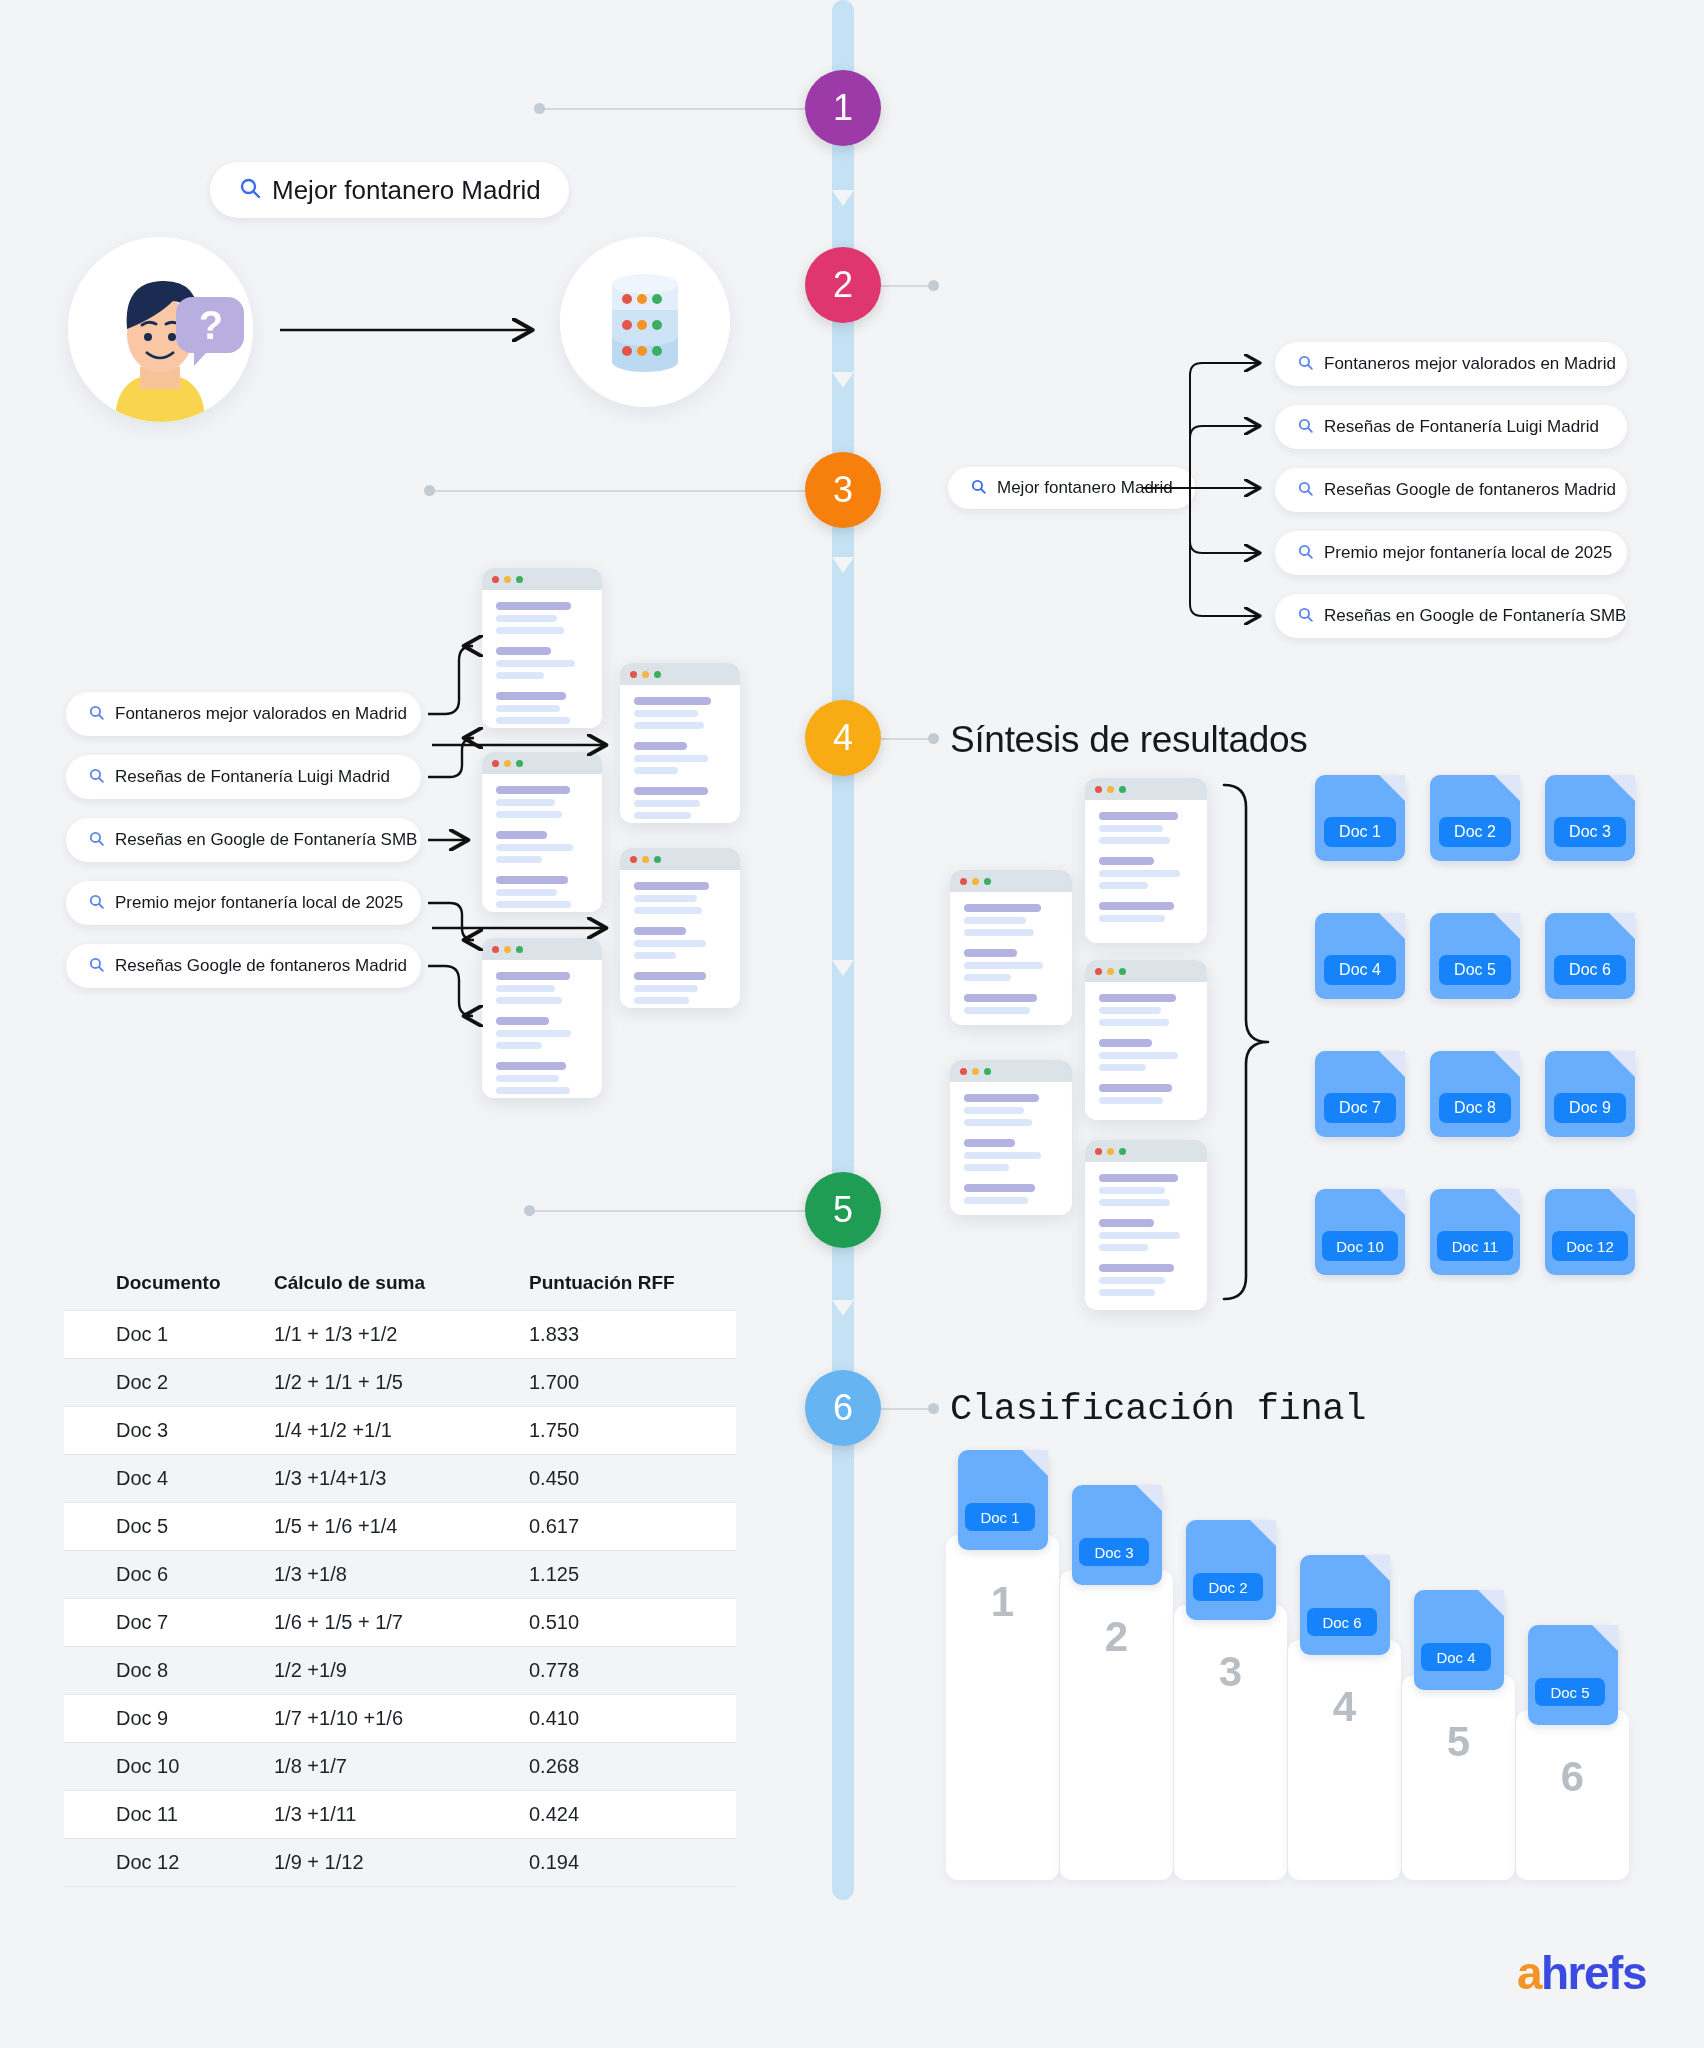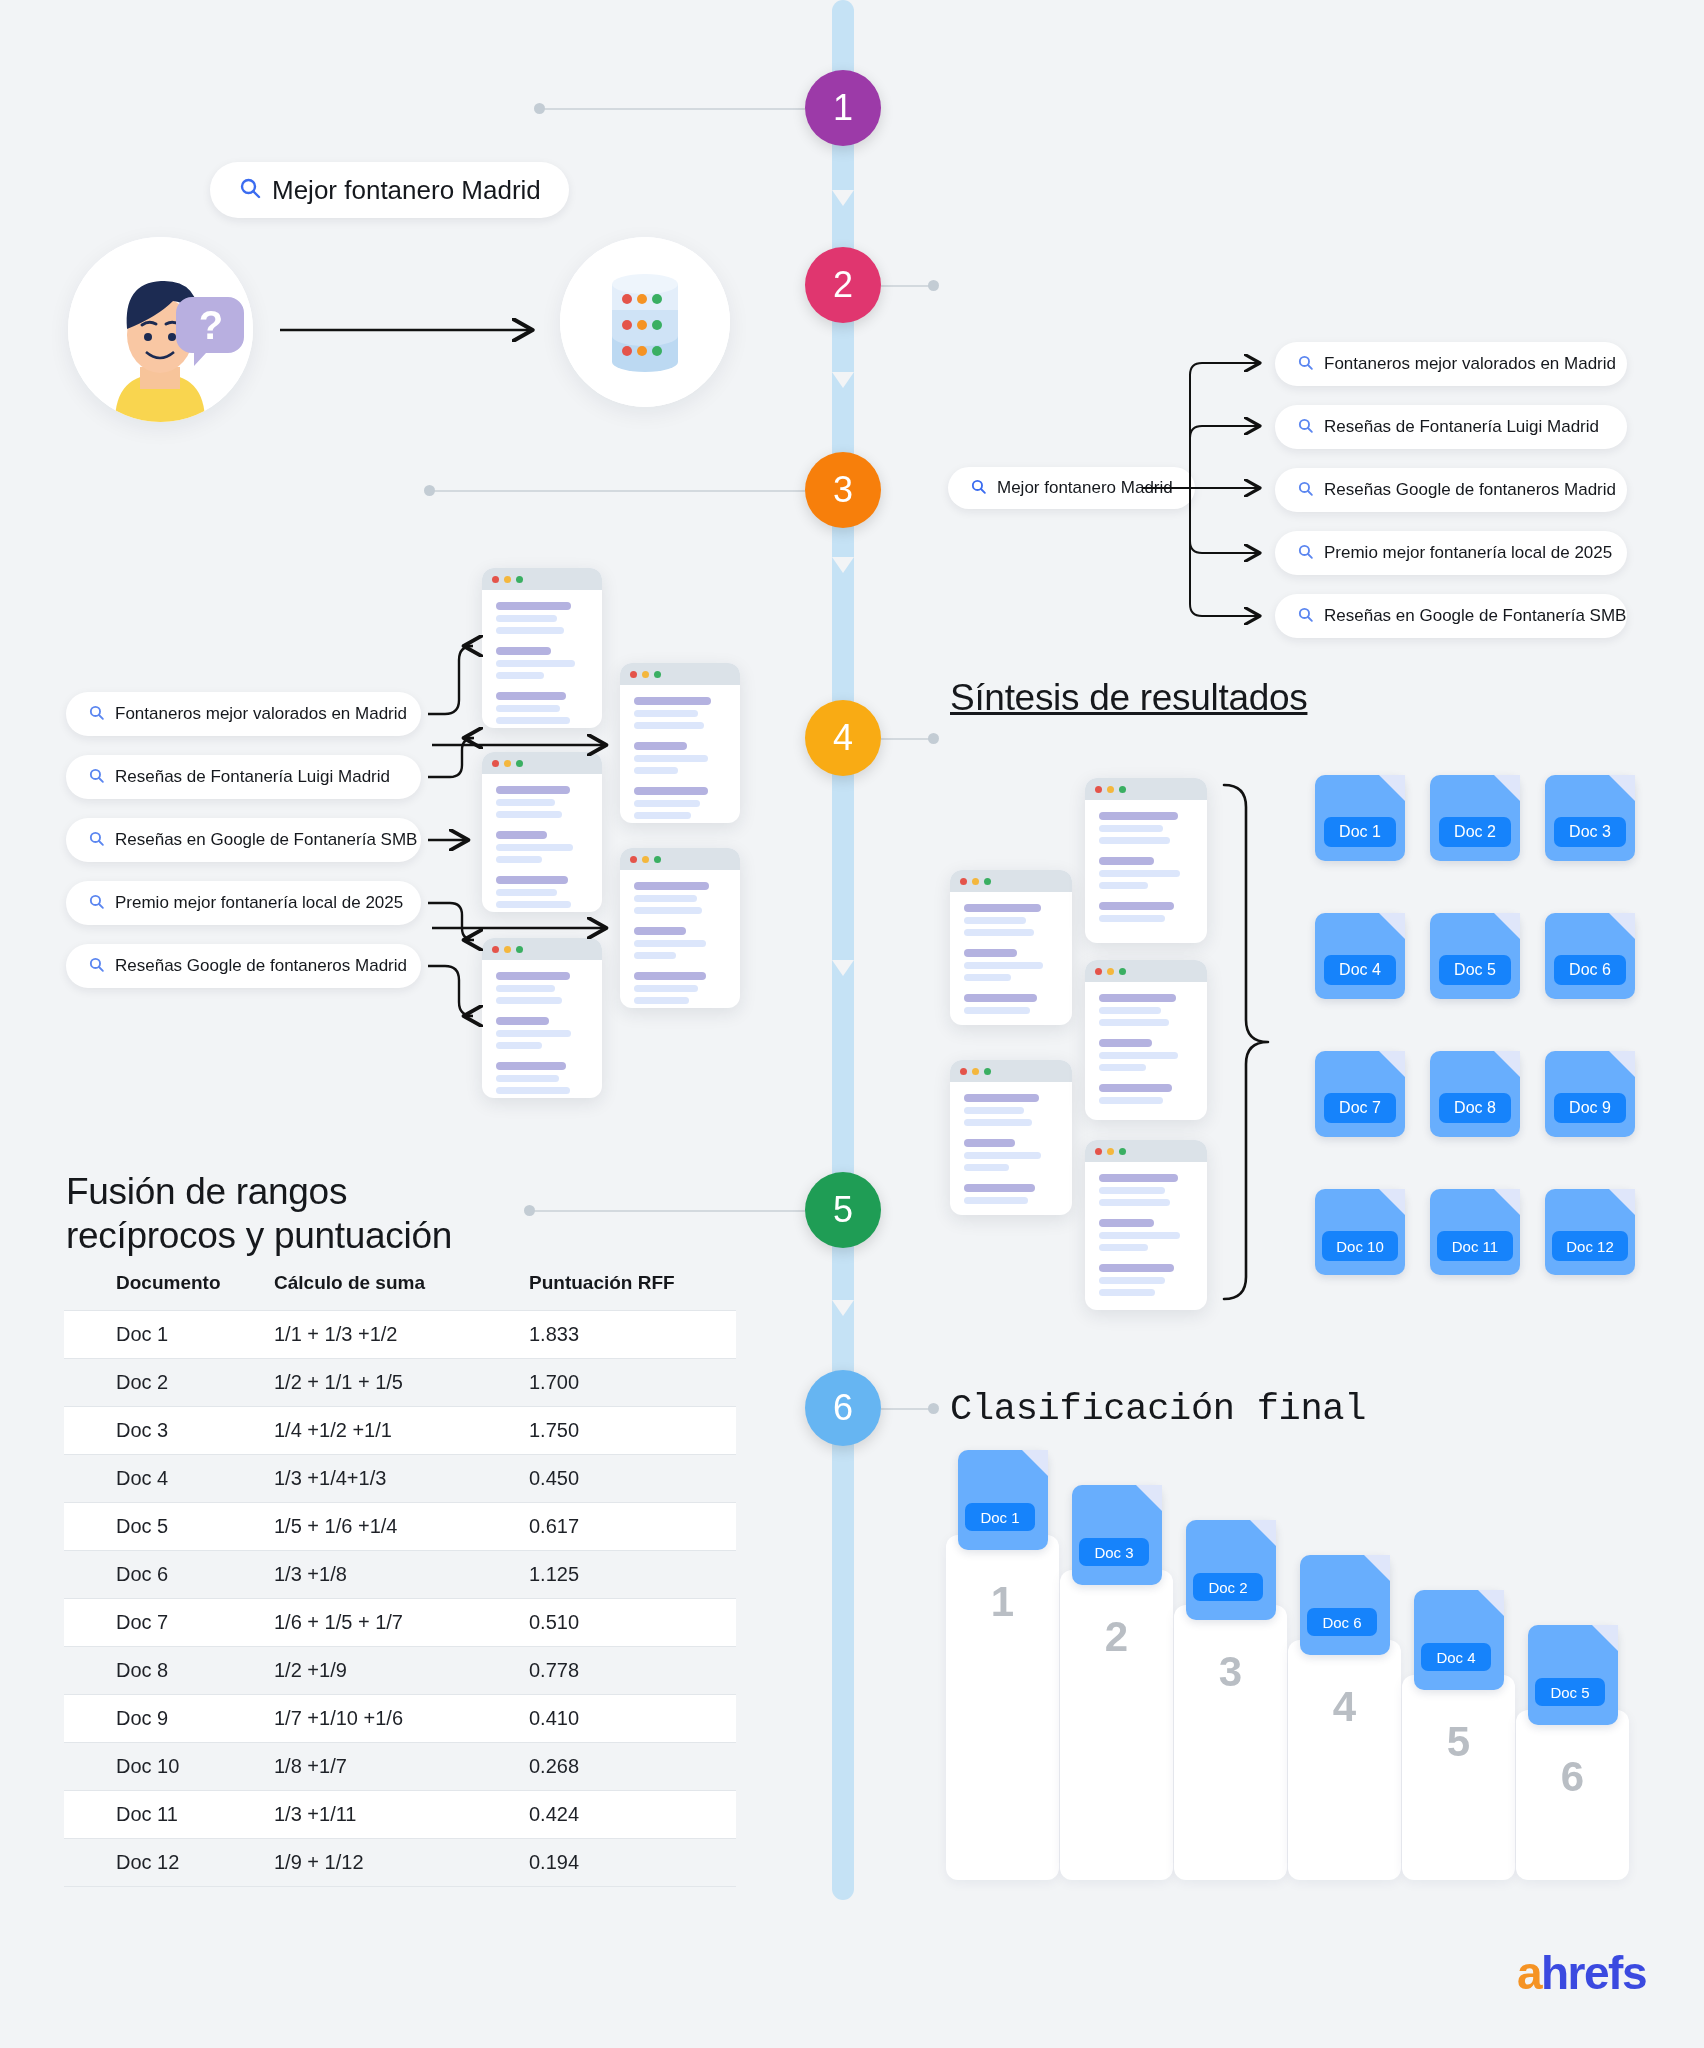--- a/index.html
+++ b/index.html
@@ -435,21 +435,21 @@
           <div class="ln" style="width:60%"></div>
         </div>
     </div>
   </div>
 
   <div class="step-circle" style="left:805px; top:700px; background:#f9ab14">
     <span>4</span>
   </div>
   <div class="connector" style="left:881px; top:738px; width:52px;"></div>
   <div class="connector-dot" style="left:928px; top:733px;"></div>
-  <div class="heading" style="left:950px; top:676px;text-decoration:underline;">Síntesis de resultados</div>
+  <div class="heading" style="left:950px; top:718px;">Síntesis de resultados</div>
 
   <div class="browser" style="left:950px; top:870px; width:122px; height:155px;">
     <div class="bar">
         <i style="background:#e4544a"></i>
         <i style="background:#f4b73d"></i>
         <i style="background:#3aaf62"></i>
       </div>
     <div class="body">
       <div class="blk">
           <div class="ln head" style="width:82%"></div>
@@ -611,22 +611,20 @@
   <div class="doc" style="left:1545px; top:1189px; width:90px; height:86px;">
     <span class="fold" style="border-width:0 26px 26px 0;"></span>
     <span class="tag" style="left:7px; top:42px; width:76px; height:30px; font-size:15px;">Doc 12</span>
   </div>
 
   <div class="step-circle" style="left:805px; top:1172px; background:#1f9d55">
     <span>5</span>
   </div>
   <div class="connector" style="left:530px; top:1210px; width:275px;"></div>
   <div class="connector-dot" style="left:524px; top:1205px;"></div>
-  <div class="heading" style="left:66px; top:1170px;">Fusión de rangos
-recíprocos y puntuación</div>
 
   <table class="rrf-table">
     <thead>
       <tr>
         <th class="c0">Documento</th>
         <th class="c1">Cálculo de suma</th>
         <th>Puntuación RFF</th>
       </tr>
     </thead>
     <tbody>

